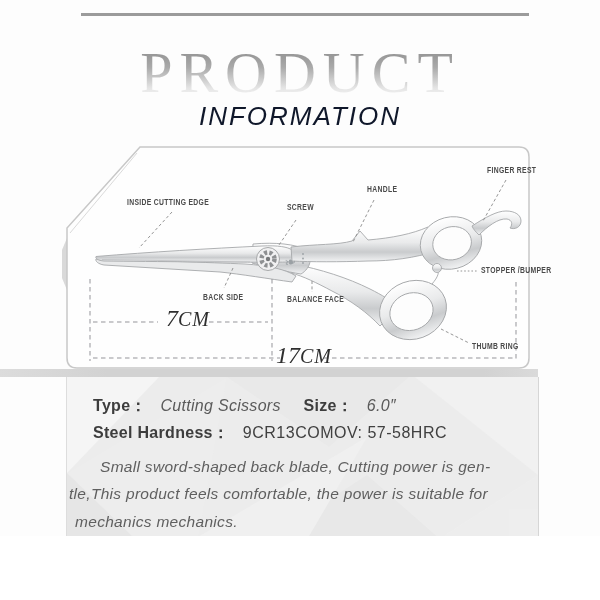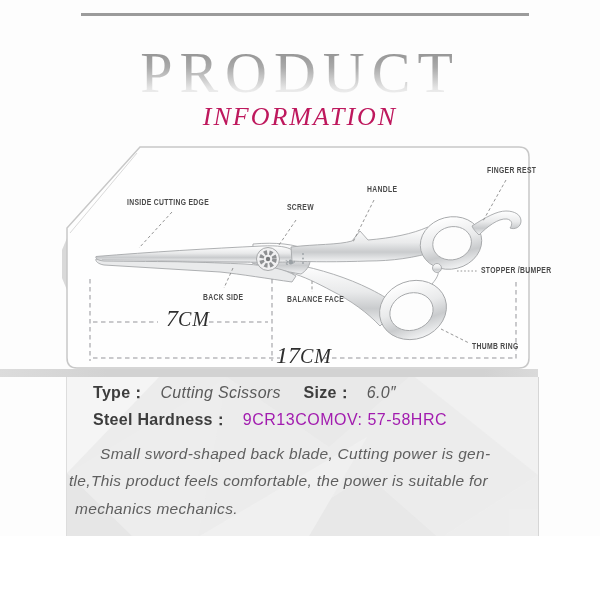--- a/index.html
+++ b/index.html
@@ -11,22 +11,22 @@
   
   .top-rule{position:absolute;left:81px;top:13px;width:448px;height:3px;background:#9b9b9b;}
   .product-title{
     position:absolute;left:0;top:44px;width:600px;text-align:center;
     font-family:"Liberation Serif",serif;font-size:58px;line-height:1;letter-spacing:7px;
     background:linear-gradient(180deg,#8a8a8a 0%,#a9a9a9 40%,#e3e3e3 75%,rgba(255,255,255,0) 100%);
     -webkit-background-clip:text;background-clip:text;color:transparent;
   }
   .info-title{
     position:absolute;left:0;top:101px;width:600px;text-align:center;
-    font-family:Liberation Serif, serif;font-style:italic;font-size:26px;line-height:1.2;
-    letter-spacing:2px;color:#be185d;
+    font-family:Liberation Sans, sans-serif;font-style:italic;font-size:26px;line-height:1.2;
+    letter-spacing:2px;color:#0f172a;
   }
   
   .box-shadow-band{position:absolute;left:0;top:369px;width:538px;height:8px;background:linear-gradient(90deg,#dcdcdc,#d2d2d2 20%,#d2d2d2 90%,#dadada);}
   .spec-panel{position:absolute;left:66px;top:377px;width:471px;height:214px;background:#ececec;border-left:1px solid #ddd;border-right:1px solid #d6d6d6;}
   .panel-bottom-shadow{position:absolute;left:70px;top:591px;width:463px;height:6px;background:#c9c9c9;}
   .shards{position:absolute;left:0;top:0;}
   
   .diagram-svg{position:absolute;left:0;top:0;width:600px;height:600px;}
   
   .dlabel{
@@ -42,25 +42,25 @@
   .lbl-balance-face{left:287px;top:295px;}
   .lbl-thumb-ring{left:472px;top:342px;}
   
   .dim{position:absolute;display:flex;align-items:baseline;color:#2e2e2e;
     font-family:"Liberation Serif",serif;font-style:italic;white-space:nowrap;}
   .dim .num{font-size:24px;}
   .dim .unit{font-size:20px;letter-spacing:1px;}
   .dim-7{left:166px;top:305px;}
   .dim-17{left:276px;top:342px;justify-content:space-between;}
   
-  .specs{position:absolute;left:93px;top:383px;width:450px;font-size:16px;color:#555;}
+  .specs{position:absolute;left:93px;top:396px;width:450px;font-size:16px;color:#555;}
   .spec-line{margin-bottom:5.5px;white-space:nowrap;letter-spacing:.3px;}
   .spec-label{font-weight:bold;color:#3d3d3d;}
   .spec-italic{font-style:italic;color:#5a5a5a;}
-  .spec-plain{color:#a21caf;letter-spacing:.5px;}
+  .spec-plain{color:#404040;letter-spacing:.5px;}
   .gap-l{margin-left:9px;}
   .gap-xl{margin-left:18px;}
   .desc{margin-top:9px;font-style:italic;color:#5f5f5f;font-size:15.5px;line-height:27.5px;letter-spacing:.3px;}
   .desc .d0{margin-left:7px;}
   .desc .d1{margin-left:-24px;}
   .desc .d2{margin-left:-18px;}
 </style>
 </head>
 <body>
 

